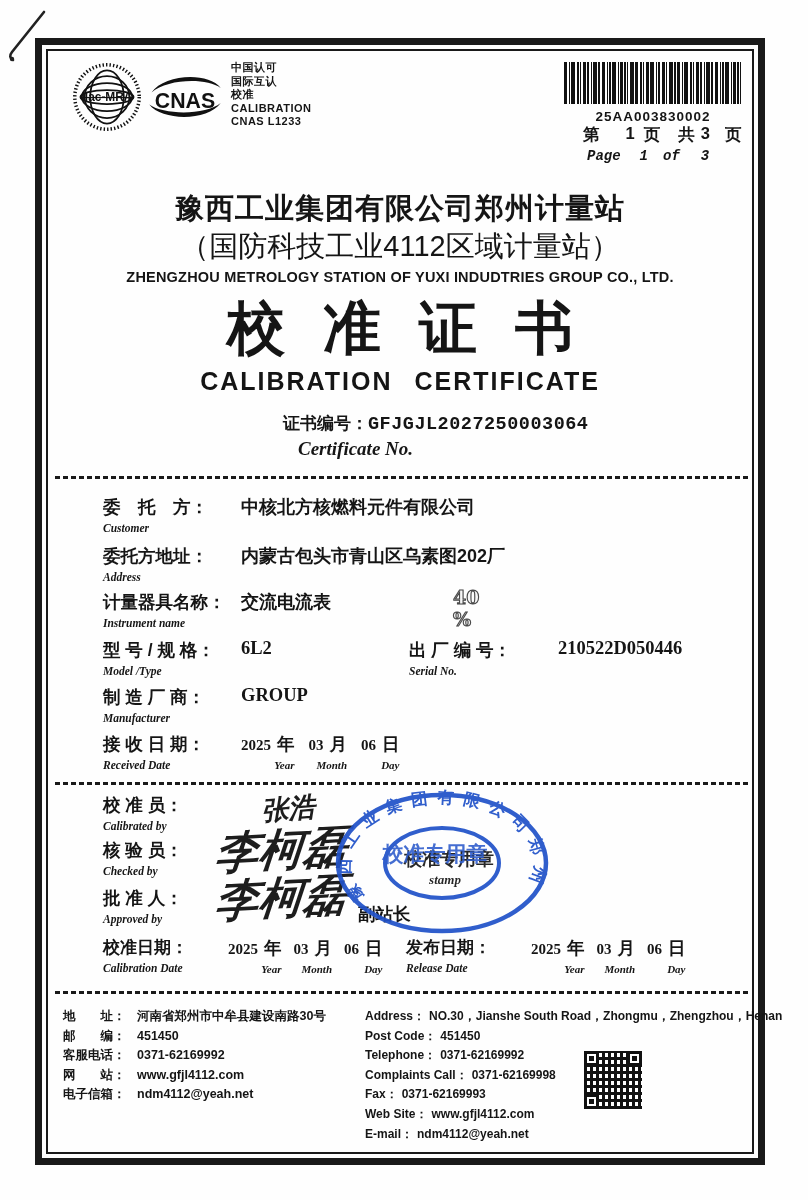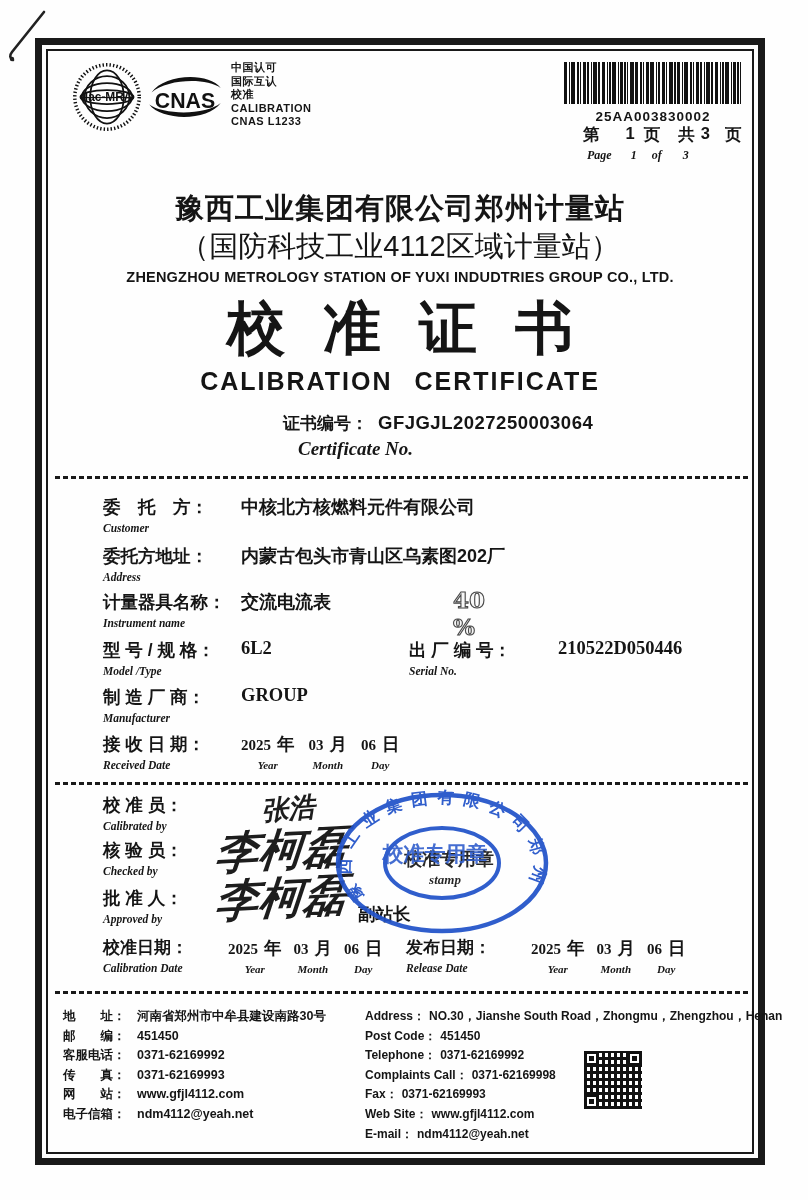--- a/index.html
+++ b/index.html
@@ -15,63 +15,63 @@
   .cnas{left:112px;top:30px;}
   .cnas-text{left:196px;top:23px;font-size:11px;font-weight:700;line-height:13.5px;letter-spacing:.5px;}
   .barcode-wrap{left:528px;top:24px;width:180px;text-align:center;}
   .barcode-num{font-size:13.5px;font-weight:700;letter-spacing:1px;margin-top:1px;}
   .pgzh{left:548px;top:86px;font-size:16.5px;font-weight:700;display:flex;}
   .pgzh span:nth-child(2){margin-left:26px;}
   .pgzh span:nth-child(3){margin-left:9px;}
   .pgzh span:nth-child(4){margin-left:18px;}
   .pgzh span:nth-child(5){margin-left:6px;}
   .pgzh span:nth-child(6){margin-left:15px;}
-  .pgen{left:552px;top:110px;font-size:12px;font-weight:700;font-style:italic;
-        font-family:Liberation Serif, serif;display:flex;}
+  .pgen{left:552px;top:110px;font-size:14px;font-weight:700;font-style:italic;
+        font-family:Liberation Mono, monospace;display:flex;}
   .pgen span:nth-child(2){margin-left:19px;}
   .pgen span:nth-child(3){margin-left:15px;}
   .pgen span:nth-child(4){margin-left:21px;}
   
   .torg{left:0;top:151px;width:100%;text-align:center;font-size:29px;font-weight:800;letter-spacing:1px;}
   .torg2{left:0;top:189px;width:100%;text-align:center;font-size:29px;font-weight:400;}
   .toen{left:0;top:231px;width:100%;text-align:center;font-size:14.5px;font-weight:700;letter-spacing:.2px;}
   .tcert{left:0;top:252px;width:100%;text-align:center;font-size:58px;font-weight:900;
          font-family:"DejaVu Serif","Liberation Serif",serif;letter-spacing:38px;text-indent:38px;}
   .tcerten{left:0;top:329px;width:100%;text-align:center;font-size:25px;font-weight:600;
            letter-spacing:2px;word-spacing:13px;}
   .certno{left:248px;top:374px;font-size:17px;font-weight:700;}
-  .certno b{font-family:Liberation Sans, sans-serif;font-size:18.5px;letter-spacing:.5px;margin-left:10px;}
+  .certno b{font-family:Liberation Mono, monospace;font-size:18.5px;letter-spacing:.5px;margin-left:0;}
   .certnoen{left:263px;top:400px;font-size:19px;font-weight:700;font-style:italic;
             font-family:"Liberation Serif","DejaVu Serif",serif;}
   
   .divider{left:20px;width:696px;height:2.5px;
            background:repeating-linear-gradient(90deg,#1a1a1a 0 5px,transparent 5px 8px);}
   .d1{top:438px;}.d2{top:744px;}.d3{top:953px;}
   
   .fields{left:68px;top:452px;width:640px;height:290px;}
   .frow{position:absolute;left:0;}
   .flabel{font-size:17.5px;font-weight:800;}
   .fsub{display:block;font-size:11.5px;font-weight:700;font-style:italic;margin-top:3px;
         font-family:"Liberation Serif","DejaVu Serif",serif;}
   .fval{position:absolute;left:138px;top:0;font-size:18px;font-weight:700;white-space:nowrap;}
   .fval.serif{font-family:"Liberation Serif","DejaVu Serif",serif;font-size:18.5px;}
-  .annot40{position:absolute;left:350px;top:-4px;font-size:23px;font-weight:700;
+  .annot40{position:absolute;left:350px;top:-4px;font-size:19px;font-weight:700;
            font-family:"DejaVu Serif",serif;color:#f7f7f7;-webkit-text-stroke:1.1px #4a4a4a;
            text-shadow:0 0 1px #777;}
   .slabel{position:absolute;left:306px;top:0;font-size:17.5px;font-weight:800;}
   .slabel .fsub{font-style:italic;}
   .sval{position:absolute;left:455px;top:0;font-size:18.5px;font-weight:700;
         font-family:"Liberation Serif","DejaVu Serif",serif;}
   
   .dgroups{position:absolute;left:138px;top:0;display:flex;gap:14px;}
   .dgroup{text-align:center;}
   .dtop{font-size:17.5px;font-weight:800;white-space:nowrap;}
   .dtop .num{font-family:"Liberation Serif","DejaVu Serif",serif;font-size:15px;margin-right:6px;}
   .den{font-size:11px;font-weight:700;font-style:italic;margin-top:3px;
-       font-family:"Liberation Serif","DejaVu Serif",serif;}
+       font-family:"Liberation Serif","DejaVu Serif",serif;text-align:right;}
   
   .sigs{left:68px;top:755px;width:640px;height:190px;}
   .sigrow{position:absolute;left:0;}
   .sig-name{position:absolute;color:#1d1d1d;font-weight:700;font-style:italic;white-space:nowrap;}
   .sig1{left:158px;top:-2px;font-size:27px;transform:rotate(-5deg);}
   .sig2{left:112px;top:28px;font-size:44px;transform:rotate(-3deg) skewX(-8deg);}
   .sig3{left:112px;top:76px;font-size:44px;transform:rotate(-3deg) skewX(-8deg);}
   .stamp-main{left:292px;top:747px;z-index:6;opacity:.93;}
   .deputy{left:323px;top:864px;font-size:17.5px;font-weight:800;z-index:2;}
   
@@ -294,21 +294,20 @@
         </span>
       </div>
     </div>
 
     <div class="abs divider d3"></div>
 
     <div class="abs f-left">
       <div class="fline"><span class="fl-label">地　　址：</span><span class="fl-val">河南省郑州市中牟县建设南路30号</span></div>
       <div class="fline"><span class="fl-label">邮　　编：</span><span class="fl-val">451450</span></div>
       <div class="fline"><span class="fl-label">客服电话：</span><span class="fl-val">0371-62169992</span></div>
-      <div class="fline"><span class="fl-label">传　　真：</span><span class="fl-val">0371-62169993</span></div>
       <div class="fline"><span class="fl-label">网　　站：</span><span class="fl-val">www.gfjl4112.com</span></div>
       <div class="fline"><span class="fl-label">电子信箱：</span><span class="fl-val">ndm4112@yeah.net</span></div>
     </div>
     <div class="abs f-right">
       <div class="fline"><span>Address：</span><span class="fl-val">NO.30，Jianshe South Road，Zhongmu，Zhengzhou，Henan</span></div>
       <div class="fline"><span>Post Code：</span><span class="fl-val">451450</span></div>
       <div class="fline"><span>Telephone：</span><span class="fl-val">0371-62169992</span></div>
       <div class="fline"><span>Complaints Call：</span><span class="fl-val">0371-62169998</span></div>
       <div class="fline"><span>Fax：</span><span class="fl-val">0371-62169993</span></div>
       <div class="fline"><span>Web Site：</span><span class="fl-val">www.gfjl4112.com</span></div>

